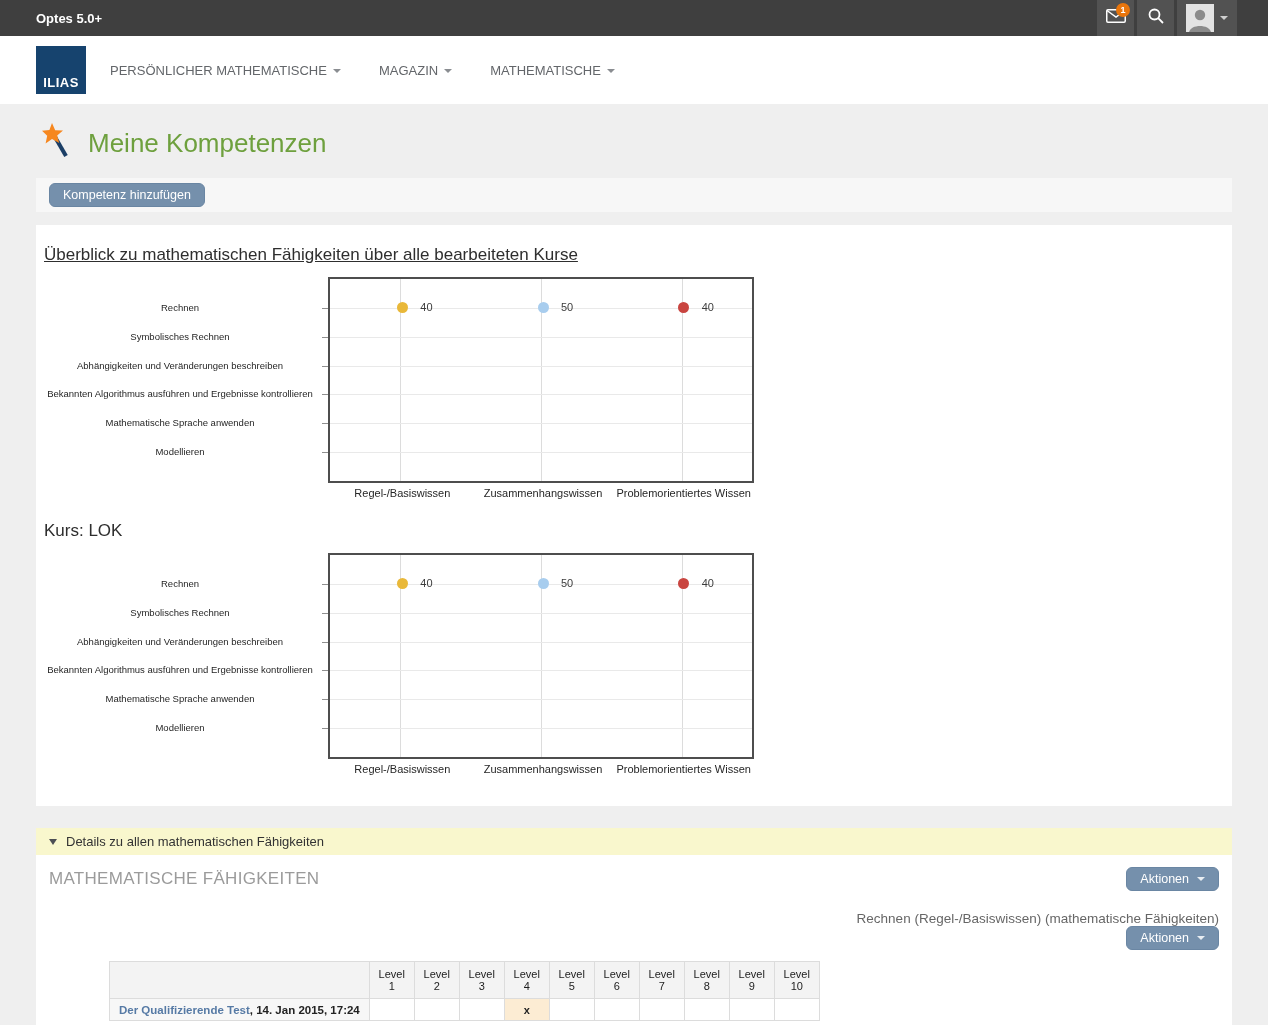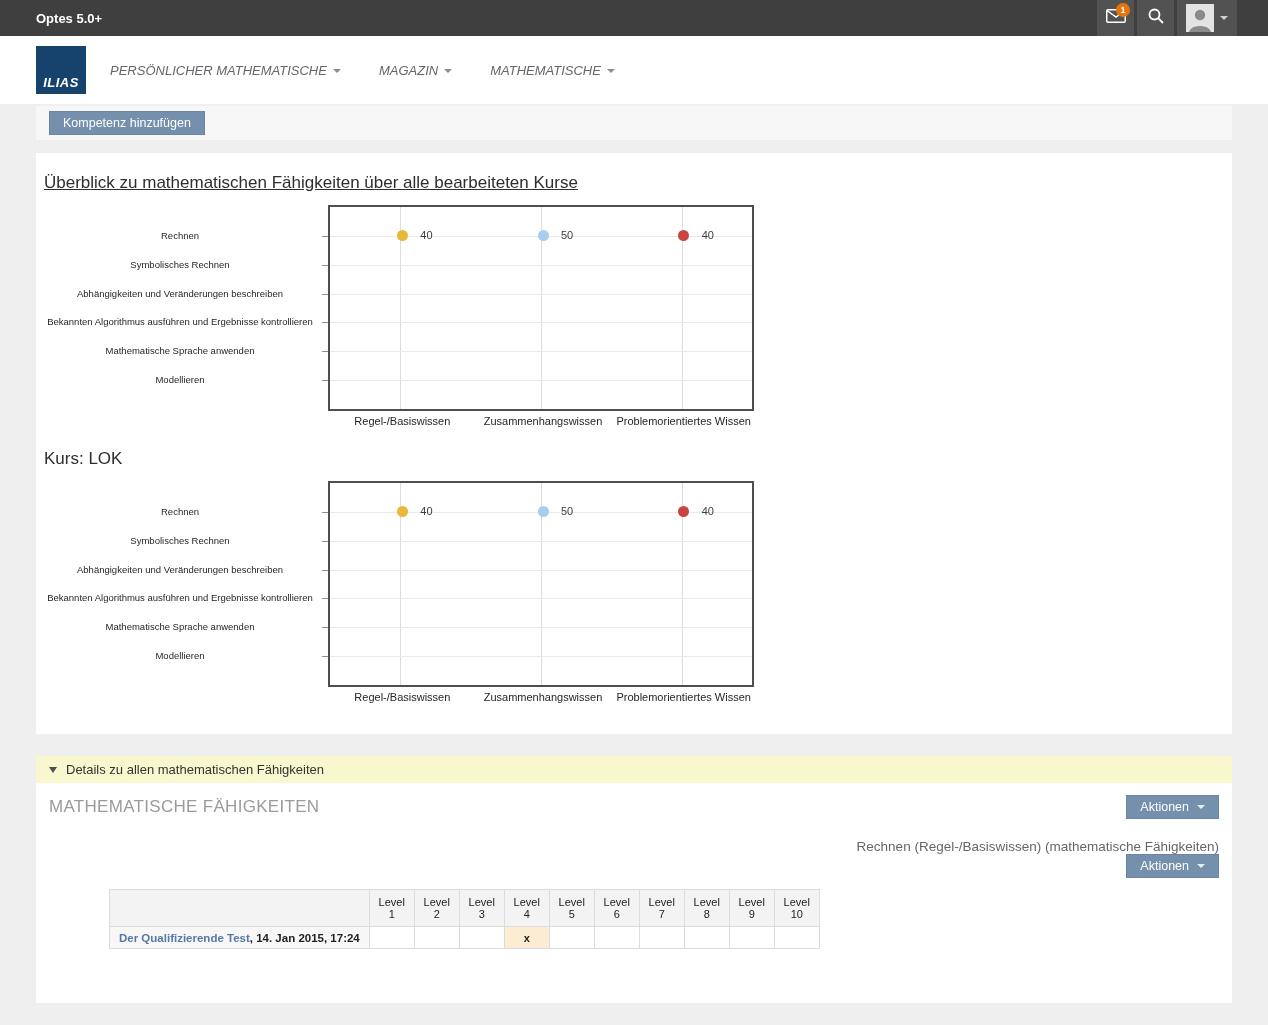--- a/index.html
+++ b/index.html
@@ -13,35 +13,35 @@
   .tile { background:#525252; height:36px; display:flex; align-items:center; justify-content:center; position:relative; cursor:pointer; }
   .tile.mail { width:37px; }
   .tile.search { width:37px; }
   .tile.user { width:60px; gap:6px; }
   .badge { position:absolute; top:3px; right:4px; min-width:14px; height:14px; border-radius:8px;
     background:#e8750c; color:#fff; font-size:9px; font-weight:bold; display:flex; align-items:center; justify-content:center; padding:0 3px; }
   .avatar-box { width:28px; height:28px; background:#e3e3e3; display:flex; align-items:flex-end; justify-content:center; overflow:hidden; }
   .caret-sm { width:0; height:0; border-left:4px solid transparent; border-right:4px solid transparent; border-top:4px solid #cfcfcf; }
 
   
-  .mainnav { height:68px; background:#fff; display:flex; align-items:center;font-style:italic; }
+  .mainnav { height:68px; background:#fff; display:flex; align-items:center; }
   .logo { width:50px; height:48px; background:#16436e; margin-left:36px; color:#fff; font-size:13px; font-weight:bold;
     display:flex; align-items:flex-end; justify-content:center; padding-bottom:4px; letter-spacing:0.5px; }
   .nav-items { display:flex; margin-left:24px; gap:38px; }
   .nav-item { font-size:13px; color:#63666a; cursor:pointer; display:flex; align-items:center; gap:6px; }
   .caret-nav { width:0; height:0; border-left:4px solid transparent; border-right:4px solid transparent; border-top:4px solid #8a8d91; margin-top:2px; }
 
   
   .container { width:1196px; margin:0 36px; }
   .title-row { display:flex; align-items:center; padding:19px 6px 12px 6px; gap:16px; }
   .page-title { font-size:26px; color:#6ea03e; font-weight:normal; }
 
   .toolbar { background:#f7f7f7; padding:5px 13px; margin-top:2px; }
   .btn { display:inline-flex; align-items:center; gap:8px; background:#7590ac; border:1px solid #6a86a3;
-    color:#fff; font-size:12.5px; padding:4px 13px; border-radius:0; cursor:pointer; font-family:inherit; }
+    color:#fff; font-size:12.5px; padding:4px 13px; border-radius:6px; cursor:pointer; font-family:inherit; }
   .btn .caret-btn { width:0; height:0; border-left:4px solid transparent; border-right:4px solid transparent; border-top:4px solid #e8edf2; }
 
   
   .chart-panel { background:#fff; margin-top:13px; padding:20px 8px 23px 8px; }
   .chart-heading { font-size:17px; color:#2e2e2e; font-weight:normal; padding-bottom:12px;text-decoration:underline; }
   .chart-wrap { position:relative; margin-left:284px; width:430px; height:230px; }
   .chart-box { position:absolute; left:0; top:0; width:426px; height:206px; border:2px solid #4e4e4e; background:#fff; }
   .vgrid { position:absolute; top:0; width:1px; height:100%; background:#dcdcdc; }
   .hgrid { position:absolute; left:0; width:100%; height:1px; background:#e9e9e9; }
   .ylabel { position:absolute; right:438px; width:280px; text-align:center; font-size:9.5px; color:#262626; white-space:nowrap; }
@@ -120,20 +120,29 @@
       </div>
       <div class="nav-item">
         <span>MATHEMATISCHE</span>
         <span class="caret-nav"></span>
       </div>
     </div>
 </div>
 
 <div class="container">
 
+  <div class="title-row">
+    <span>
+      <svg width="30" height="37" viewBox="0 0 30 37">
+        <line x1="13" y1="14" x2="24" y2="33" stroke="#1b3e66" stroke-width="4"></line>
+        <polygon points="10,0 13.2,7.2 21,7.6 15.2,12.6 17.2,20 10,15.9 3.6,20.4 5.2,12.7 0,7.8 7.4,7" fill="#f6871f"></polygon>
+      </svg>
+    </span>
+    <h1 class="page-title">Meine Kompetenzen</h1>
+  </div>
 
   <div class="toolbar">
     <button class="btn">
       <span>Kompetenz hinzufügen</span>
     </button>
   </div>
 
   <div class="chart-panel" id="chart-panel">
       <div class="chart-heading">Überblick zu mathematischen Fähigkeiten über alle bearbeiteten Kurse</div>
       <div class="chart-wrap">

